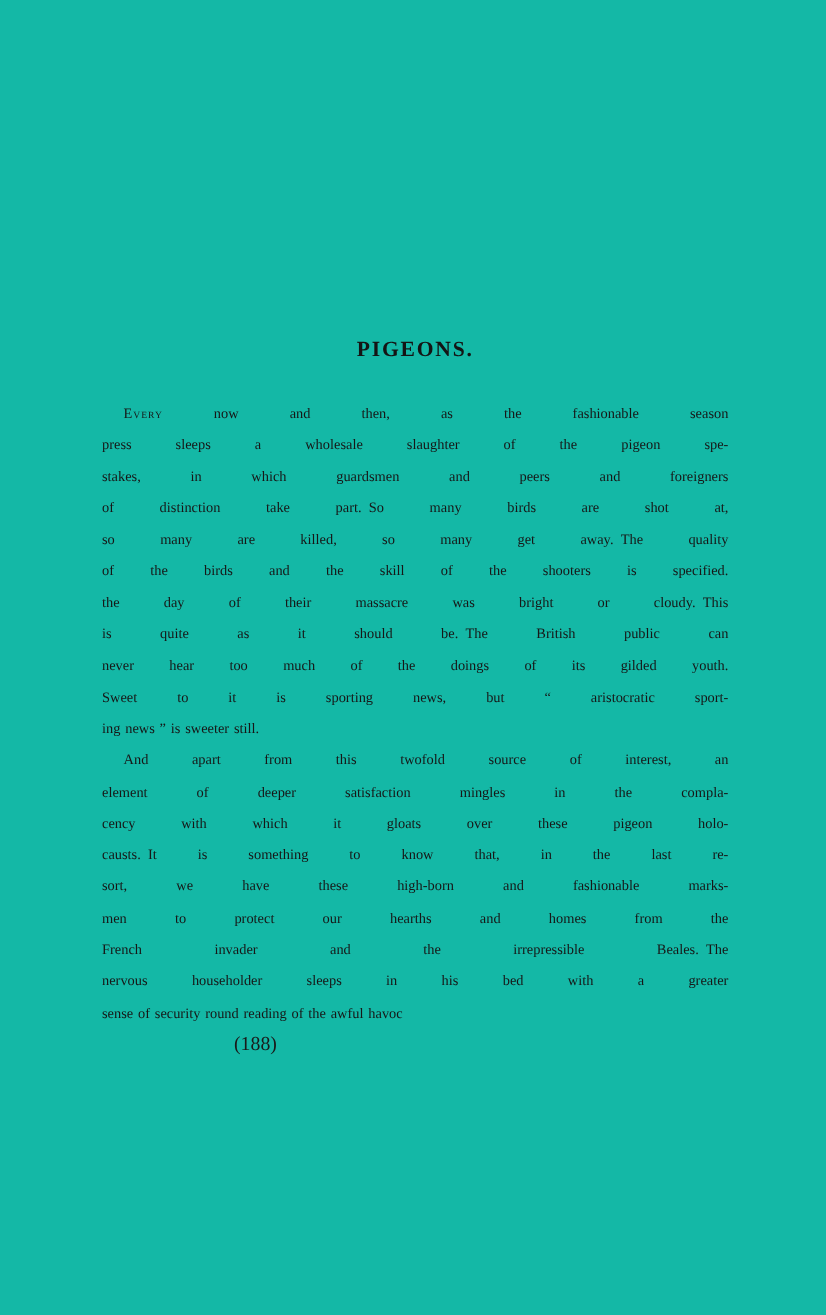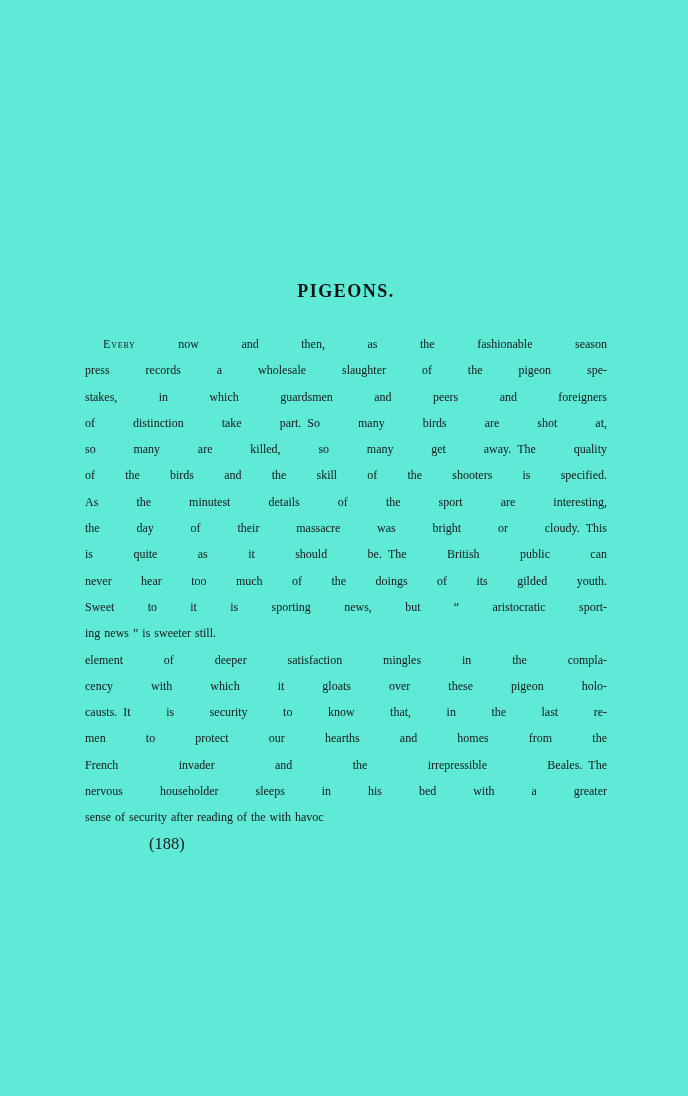--- a/index.html
+++ b/index.html
@@ -4,21 +4,21 @@
 <style>
   html, body {
     margin: 0;
     padding: 0;
     background: #ffffff;
   }
   .scan-page {
     position: relative;
     width: 688px;
     height: 1096px;
-    background: #5eead4;
+    background: #14b8a6;
     overflow: hidden;
     color: #161616;
     font-family: "Liberation Serif", "DejaVu Serif", serif;
   }
   .text-block {
     position: absolute;
     left: 85px;
     top: 281px;
     width: 522px;
   }
@@ -49,50 +49,51 @@
   .line.last {
     text-align-last: auto;
   }
   .sc {
     font-variant: small-caps;
     letter-spacing: 0.8px;
   }
   .page-number {
     font-size: 16.5px;
     line-height: 26.3px;
-    margin-left: 64px;
+    margin-left: 110px;
     color: #1a1a1a;
   }
 </style>
 </head>
 <body>
 
 <div class="scan-page">
   <div class="text-block">
     <h1 class="chapter-title">PIGEONS.</h1>
     <div>
         <div class="paragraph">
           <div class="line first"><span class="sc">Every</span> now and then, as the fashionable season</div>
-          <div class="line">press records a wholesale slaughter of the pigeon spe-</div>
+          <div class="line">press sleeps a wholesale slaughter of the pigeon spe-</div>
           <div class="line">stakes, in which guardsmen and peers and foreigners</div>
           <div class="line">of distinction take part. So many birds are shot at,</div>
           <div class="line">so many are killed, so many get away. The quality</div>
           <div class="line">of the birds and the skill of the shooters is specified.</div>
-          <div class="line">As the minutest details of the sport are interesting,</div>
           <div class="line">the day of their massacre was bright or cloudy. This</div>
           <div class="line">is quite as it should be. The British public can</div>
           <div class="line">never hear too much of the doings of its gilded youth.</div>
           <div class="line">Sweet to it is sporting news, but “ aristocratic sport-</div>
           <div class="line last">ing news ” is sweeter still.</div>
         </div>
         <div class="paragraph">
+          <div class="line first">And apart from this twofold source of interest, an</div>
           <div class="line">element of deeper satisfaction mingles in the compla-</div>
           <div class="line">cency with which it gloats over these pigeon holo-</div>
-          <div class="line">causts. It is security to know that, in the last re-</div>
+          <div class="line">causts. It is something to know that, in the last re-</div>
+          <div class="line">sort, we have these high-born and fashionable marks-</div>
           <div class="line">men to protect our hearths and homes from the</div>
           <div class="line">French invader and the irrepressible Beales. The</div>
           <div class="line">nervous householder sleeps in his bed with a greater</div>
-          <div class="line last">sense of security after reading of the with havoc</div>
+          <div class="line last">sense of security round reading of the awful havoc</div>
         </div>
       </div>
     <div class="page-number">(188)</div>
   </div>
 </div>
 
 </body></html>

